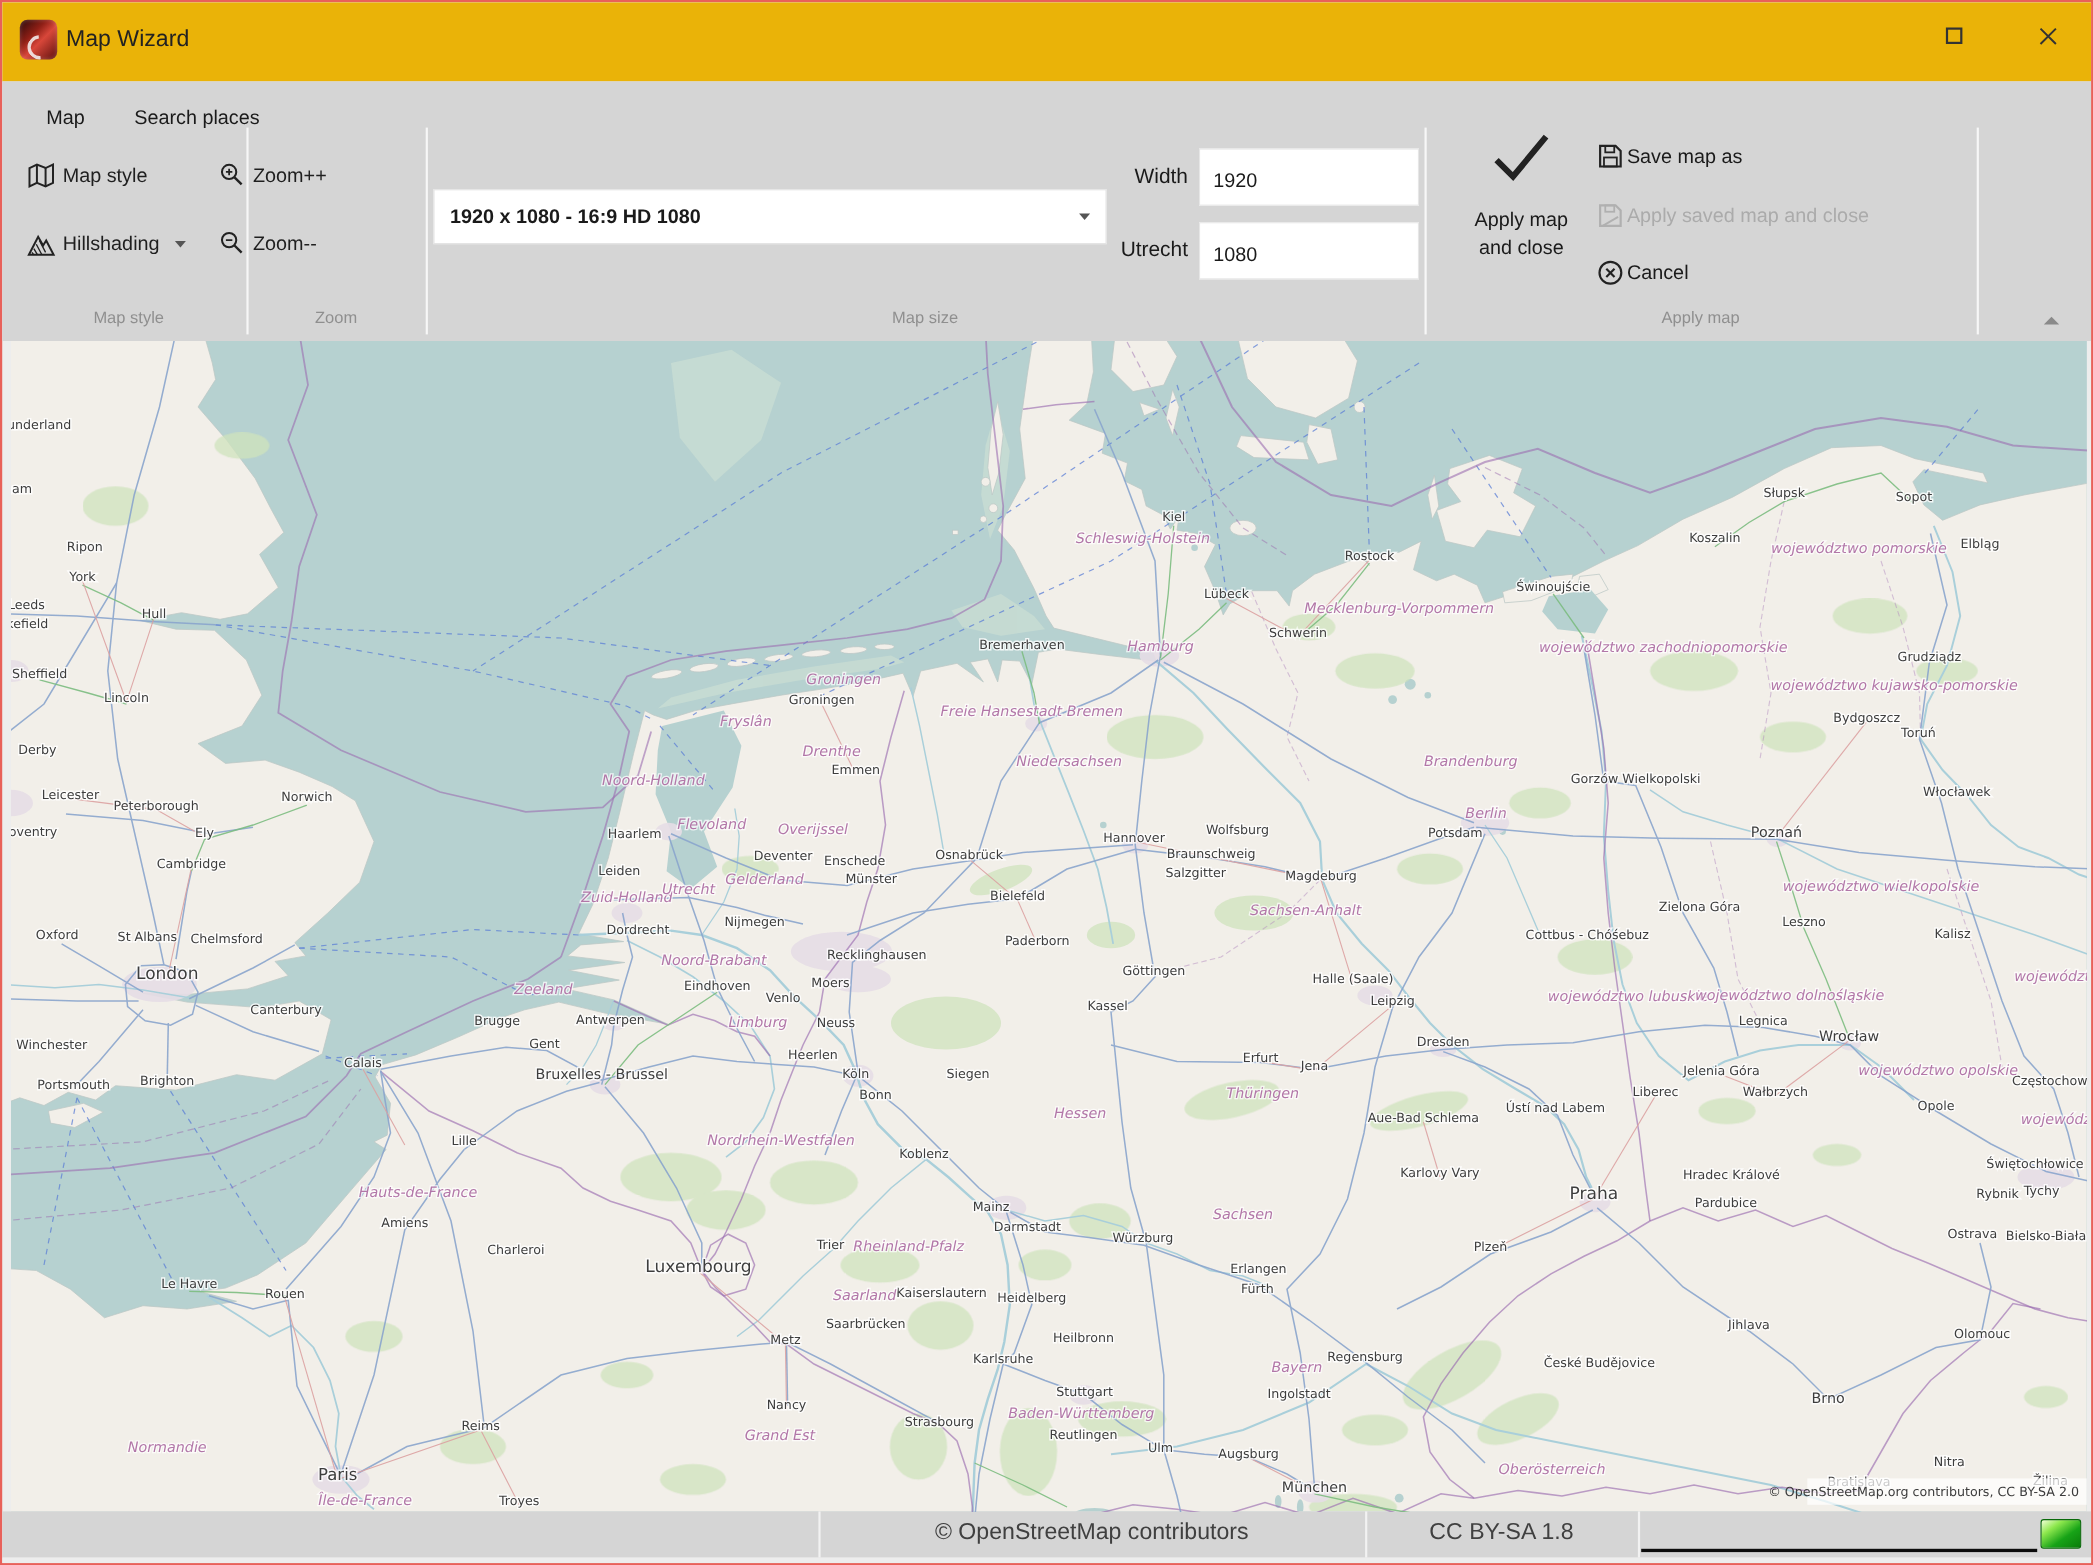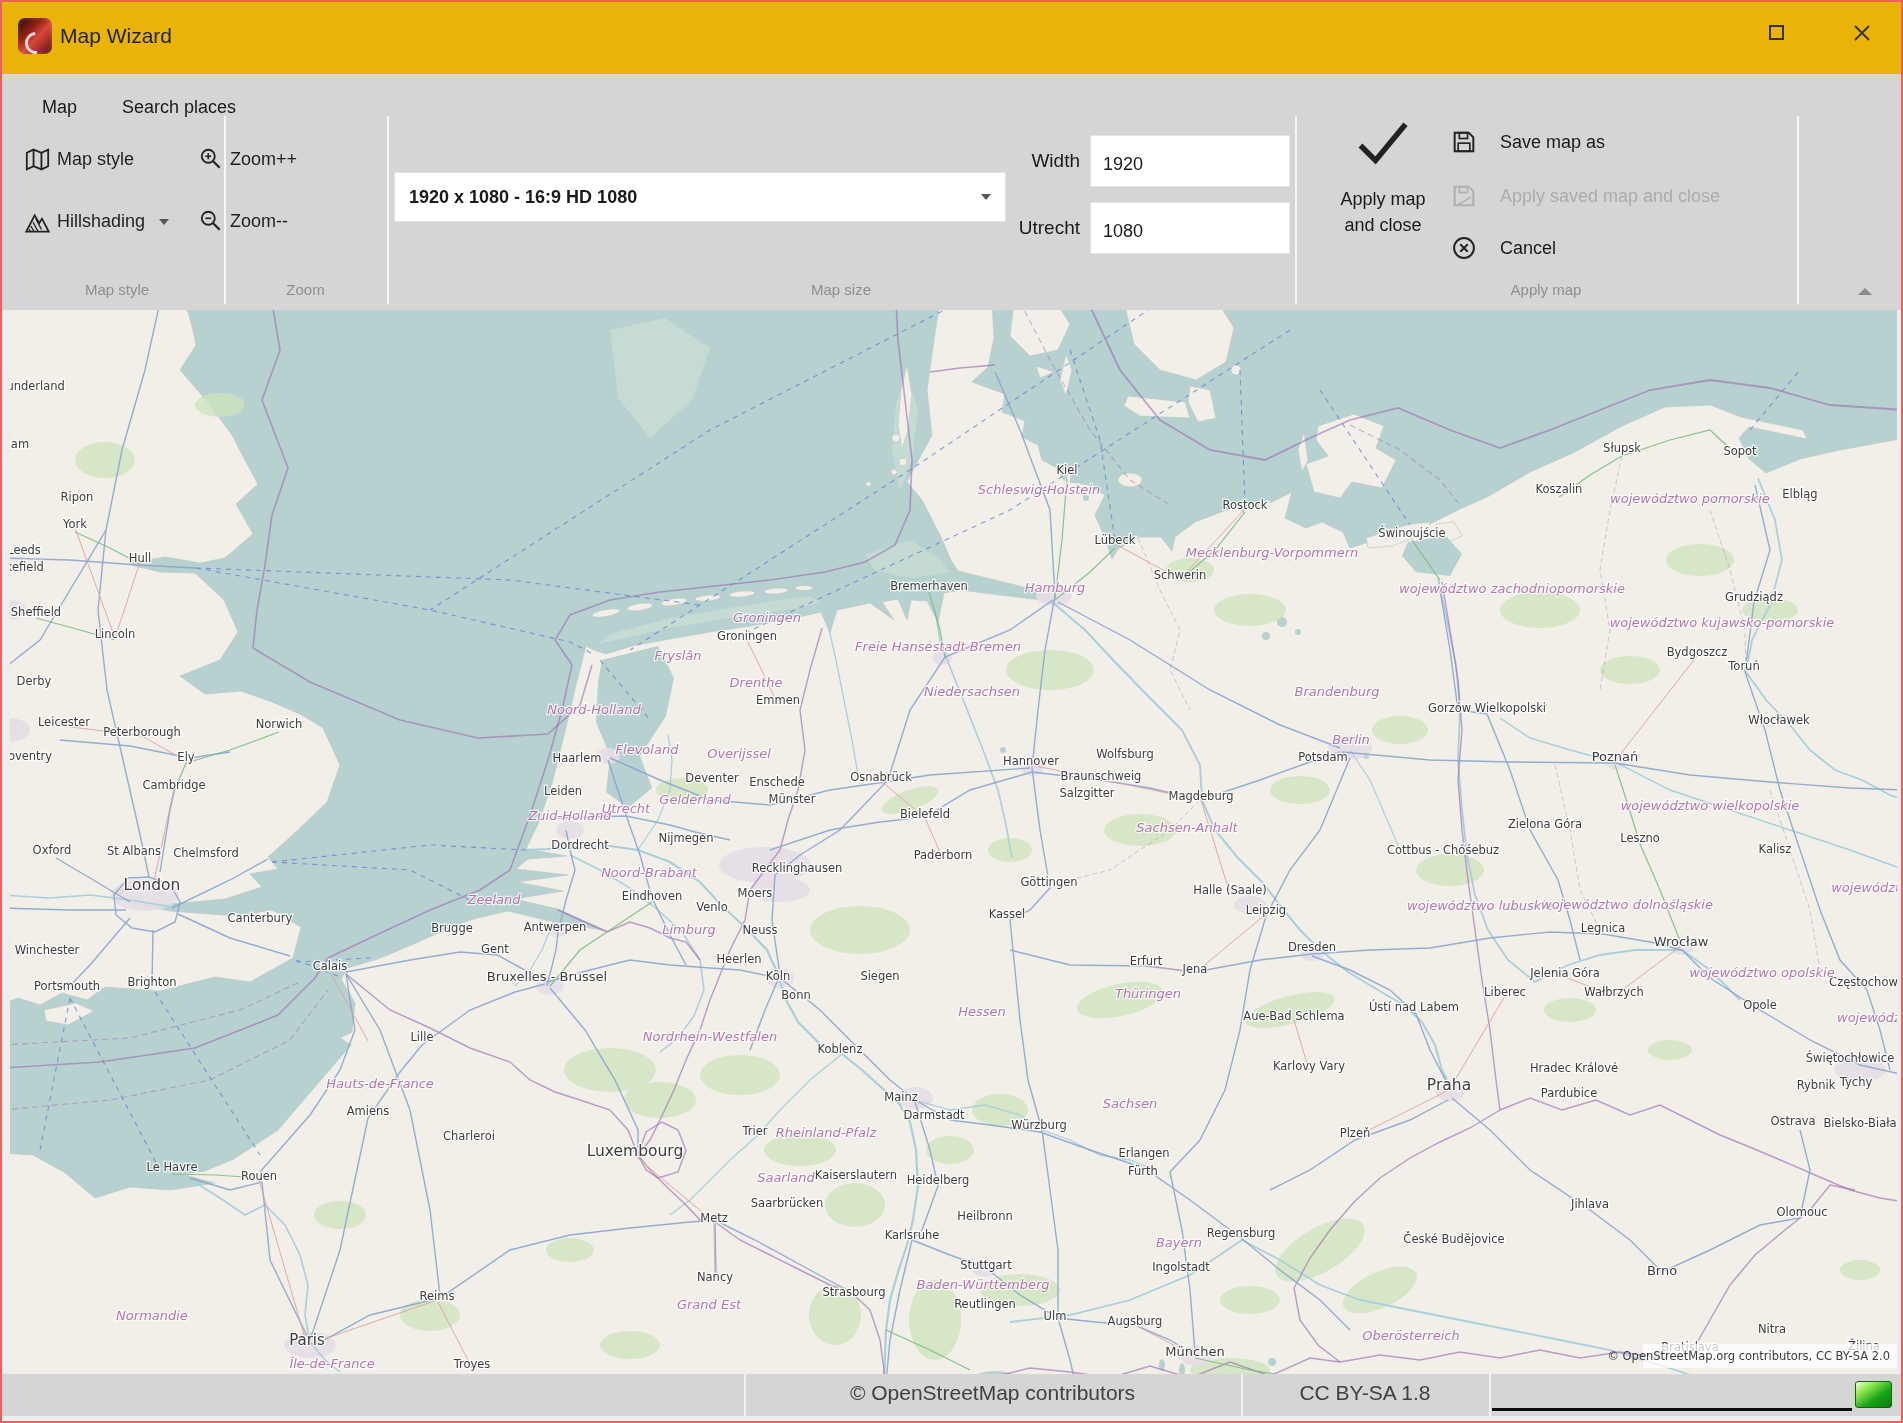--- a/index.html
+++ b/index.html
@@ -27,21 +27,21 @@
   .rbtn svg{flex:0 0 auto;}
   .caret-down{width:0;height:0;border-left:5px solid transparent;border-right:5px solid transparent;border-top:6px solid #555;margin-left:8px;}
   .combobox{position:absolute;left:392px;top:98px;width:612px;height:50px;background:#fff;border:1px solid #e2e2e2;
     display:flex;align-items:center;padding:0 14px;font-size:18px;cursor:pointer;font-weight:bold;}
   .combobox .caret-down{margin-left:auto;}
   .field-label{position:absolute;width:118px;height:52px;display:flex;align-items:center;justify-content:flex-end;font-size:19px;}
   .textfield{position:absolute;left:1088px;width:200px;height:52px;background:#fff;border:1px solid #e6e6e6;
     font-size:18px;padding:6px 12px 0 12px;color:#1a1a1a;font-family:"Liberation Sans",sans-serif;}
   .apply-big{position:absolute;left:1302px;top:44px;width:158px;height:180px;display:flex;flex-direction:column;align-items:center;cursor:pointer;}
   .apply-big .txt{font-size:18px;text-align:center;line-height:26px;margin-top:18px;}
-  .side-row{position:absolute;left:1448px;display:flex;align-items:center;gap:22px;font-size:18px;cursor:pointer;white-space:nowrap;}
+  .side-row{position:absolute;left:1448px;display:flex;align-items:center;gap:1px;font-size:18px;cursor:pointer;white-space:nowrap;}
   .side-row.disabled{color:#ababab;cursor:default;}
   .group-label{position:absolute;top:202px;height:26px;display:flex;align-items:center;justify-content:center;
     font-size:15px;color:#8f8f8f;}
   .collapse-caret{position:absolute;left:1856px;top:214px;width:0;height:0;cursor:pointer;
     border-left:7px solid transparent;border-right:7px solid transparent;border-bottom:7px solid #8a8a8a;}
   
   .map-area{position:absolute;left:8px;top:308px;width:1887px;height:1064px;background:#b6d1d0;cursor:grab;}
   .map-area svg{display:block;width:100%;height:100%;}
   .city-label{font-family:"DejaVu Sans",sans-serif;fill:#3d3d3d;paint-order:stroke;stroke:rgba(255,255,255,.82);stroke-width:2.6px;text-anchor:middle;}
   .region-label{font-family:"DejaVu Sans",sans-serif;font-style:italic;fill:#b277a8;paint-order:stroke;stroke:rgba(255,255,255,.72);stroke-width:2.4px;text-anchor:middle;}

